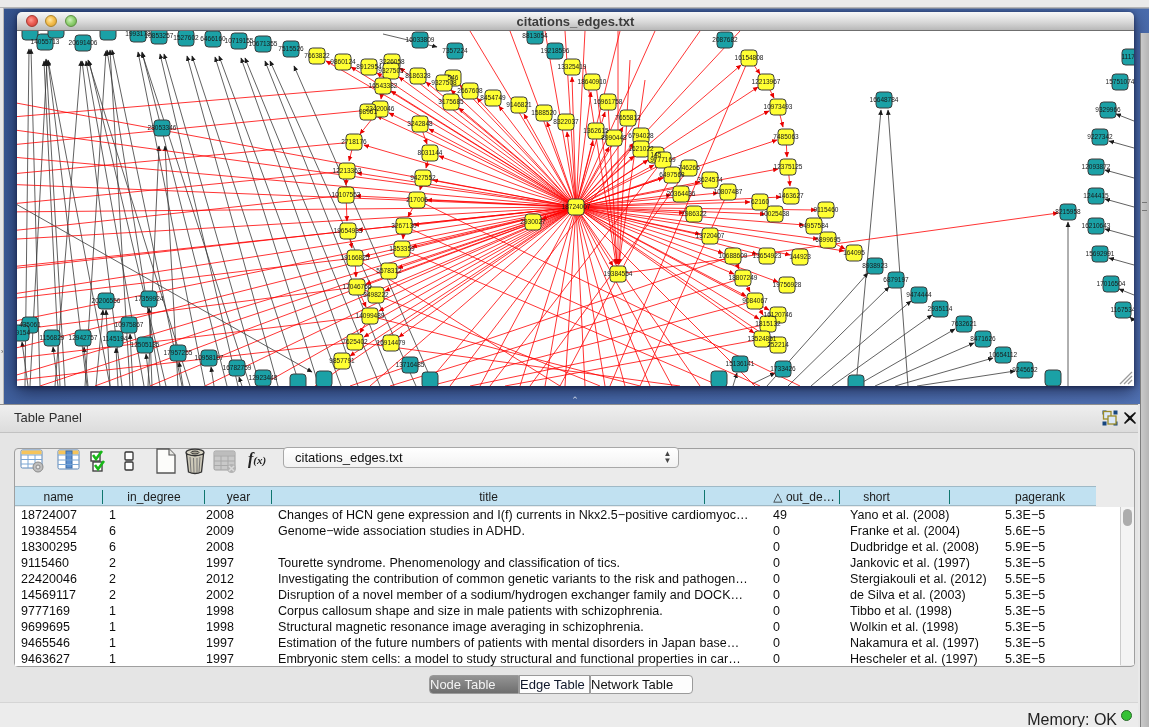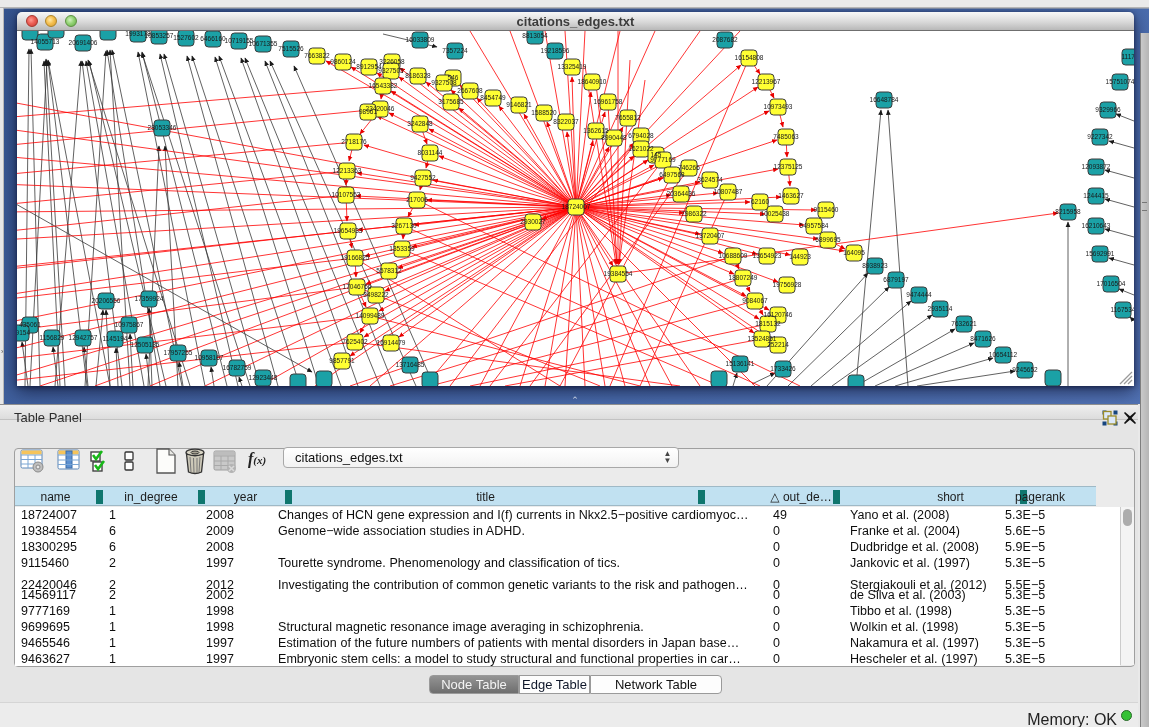--- a/index.html
+++ b/index.html
@@ -2,40 +2,40 @@
 <html><head><meta charset="utf-8"><style>
 *{margin:0;padding:0;box-sizing:border-box}
 html,body{width:1149px;height:727px;overflow:hidden;background:#e9e9e9;font-family:"Liberation Sans",sans-serif}
 #app{position:relative;width:1149px;height:727px}
 #desk{position:absolute;left:4px;top:8px;width:1145px;height:396px;background:linear-gradient(135deg,#35548f 0%,#41619f 30%,#486aab 65%,#5172b4 100%);border-top:1px solid #8a97b0}
 #win{position:absolute;left:17px;top:12px;width:1117px;height:374px;border-radius:5px 5px 0 0;box-shadow:0 5px 18px rgba(0,0,25,.6),0 1px 4px rgba(0,0,30,.5)}
 #tbar{position:absolute;left:0;top:0;width:100%;height:19px;border-radius:5px 5px 0 0;background:linear-gradient(#f7f7f7,#d9d9d9 55%,#b8b8b8);border-bottom:1px solid #6f6f6f}
 #tbar .tl{position:absolute;top:3px;width:12px;height:12px;border-radius:50%}
 #ttl{position:absolute;width:100%;text-align:center;top:2px;font-size:13px;font-weight:bold;color:#3c3c3c}
 #panel{position:absolute;left:0;top:404px;width:1138px;height:323px;background:#e5e5e5;border-top:1px solid #8f8f8f}
-#phead{position:absolute;left:0;top:0;width:100%;height:15px;background:linear-gradient(#efefef,#dcdcdc);border-bottom:1px solid #c2c2c2}
+#phead{position:absolute;left:0;top:0;width:100%;height:28px;background:linear-gradient(#efefef,#dcdcdc);border-bottom:1px solid #c2c2c2}
 #phead span{position:absolute;left:14px;top:5px;font-size:13px;color:#2e2e2e}
 #ibox{position:absolute;left:14px;top:43px;width:1121px;height:219px;background:#ebebeb;border:1px solid #9f9f9f;border-radius:4px}
 #combo{position:absolute;left:283px;top:447px;width:396px;height:21px;background:linear-gradient(#fff,#f2f2f2);border:1px solid #a8a8a8;border-radius:4px;font-size:13px;color:#111;line-height:19px;padding-left:11px}
 #combo .st{position:absolute;right:3px;top:2px;width:15px;height:15px;color:#444;font-size:8px;line-height:7px;text-align:center}
 #thead{position:absolute;left:15px;top:486px;width:1081px;height:20px;background:#c1e1f1;border-top:1px solid #9fb9c6;border-bottom:1px solid #9fb9c6}
-#thead span{position:absolute;top:3px;font-size:12px;color:#1c1c1c;text-align:center;border-right:7px solid #0f766e;height:14px}
+#thead span{position:absolute;top:3px;font-size:12px;color:#1c1c1c;text-align:center;border-right:1px solid #0f766e;height:14px}
 #tbl{position:absolute;left:15px;top:507px;width:1105px;height:159px;background:#fff}
 .row{position:absolute;left:0;width:1105px;height:16px;font-size:12.5px;letter-spacing:.05px;color:#0d0d0d;white-space:nowrap}
 .row span{position:absolute;top:1px;overflow:hidden}
 .c0{left:6px;width:85px}.c1{left:94px;width:60px}.c2{left:191px;width:60px}
 .c3{left:263px;width:492px}.c4{left:758px;width:68px}
 .c5{left:835px;width:160px}.c6{left:990px;width:95px}
 #sbar{position:absolute;left:1120px;top:507px;width:14px;height:158px;background:#f4f4f4;border-left:1px solid #ccc}
 #sbar div{position:absolute;left:2px;top:2px;width:9px;height:17px;border-radius:5px;background:#adadad}
 #tabs{position:absolute;left:429px;top:675px;height:19px;font-size:13px}
-#tabs div{float:left;height:19px;line-height:18px;text-align:center;border:1px solid #9a9a9a}
+#tabs div{float:left;height:19px;line-height:18px;border:1px solid #9a9a9a}
 #t1{width:90px;background:linear-gradient(#949494,#6e6e6e);color:#f4f4f4;border-radius:4px 0 0 4px}
 #t2{width:71px;background:#fdfdfd;color:#0f172a;border-left:none}
-#t3{width:132px;background:#fdfdfd;color:#111;border-left:1px solid #c4c4c4;border-radius:0 4px 4px 0}
+#t3{width:103px;background:#fdfdfd;color:#111;border-left:1px solid #c4c4c4;border-radius:0 4px 4px 0}
 #mem{position:absolute;right:32px;top:711px;font-size:16px;color:#222}
 #memdot{position:absolute;right:17px;top:710px;width:11px;height:11px;border-radius:50%;background:#35c235;border:1px solid #2a6a2a}
 #rstrip{position:absolute;right:0;top:33px;width:9px;height:694px;background:linear-gradient(90deg,#c9c9c9,#b5b5b5);border-left:1px solid #7f7f7f}
 #topstrip{position:absolute;left:0;top:0;width:100%;height:8px;background:#eaeaea;border-bottom:1px solid #b5b5b5}
 #lstrip{position:absolute;left:0;top:8px;width:4px;height:396px;background:#e7e7e7;border-right:1px solid #b8b8b8}
 </style></head><body>
 <div id="app">
 <div id="desk"></div>
 <div id="win">
 <svg width="1117" height="355" viewBox="17 31 1117 355" style="position:absolute;left:0;top:19px">
@@ -648,24 +648,24 @@
  <rect x="7" y="7" width="8" height="8" fill="#dce8f8" stroke="#9a8c28" stroke-width="1.3"></rect>
 </svg>
 <svg width="14" height="14" style="position:absolute;left:1123px;top:411px" viewBox="0 0 14 14">
  <path d="M2 1 L7 5.2 L12 1 L13 2 L8.6 7 L13 12 L12 13 L7 8.8 L2 13 L1 12 L5.4 7 L1 2 z" fill="#111"></path>
 </svg>
 
 <div id="combo">citations_edges.txt<div class="st">▲<br>▼</div></div>
 <div id="thead">
  <span style="left:0;width:88px">name</span>
  <span style="left:89px;width:101px">in_degree</span>
- <span style="left:191px;width:86px">year</span>
+ <span style="left:191px;width:66px">year</span>
  <span style="left:258px;width:432px">title</span>
  <span style="left:754px;width:71px">△ out_de…</span>
- <span style="left:866px;width:146px">short</span>
+ <span style="left:789px;width:146px">short</span>
  <span style="left:989px;width:72px;border-right:none">pagerank</span>
 </div>
 <div id="tbl">
       <div class="row" style="top:0px">
 <span class="c0">18724007</span>
         <span class="c1">1</span>
         <span class="c2">2008</span>
 <span class="c3">Changes of HCN gene expression and I(f) currents in Nkx2.5−positive cardiomyoc…</span>
         <span class="c4">49</span>
         <span class="c5">Yano et al. (2008)</span>
@@ -690,41 +690,43 @@
       </div>
       <div class="row" style="top:48px">
 <span class="c0">9115460</span>
         <span class="c1">2</span>
         <span class="c2">1997</span>
 <span class="c3">Tourette syndrome. Phenomenology and classification of tics.</span>
         <span class="c4">0</span>
         <span class="c5">Jankovic et al. (1997)</span>
 <span class="c6">5.3E−5</span>
       </div>
-      <div class="row" style="top:70px">
+      <div class="row" style="top:64px">
 <span class="c0">22420046</span>
         <span class="c1">2</span>
         <span class="c2">2012</span>
 <span class="c3">Investigating the contribution of common genetic variants to the risk and pathogen…</span>
         <span class="c4">0</span>
         <span class="c5">Stergiakouli et al. (2012)</span>
 <span class="c6">5.5E−5</span>
       </div>
       <div class="row" style="top:80px">
 <span class="c0">14569117</span>
         <span class="c1">2</span>
         <span class="c2">2002</span>
+<span class="c3">Disruption of a novel member of a sodium/hydrogen exchanger family and DOCK…</span>
         <span class="c4">0</span>
         <span class="c5">de Silva et al. (2003)</span>
 <span class="c6">5.3E−5</span>
       </div>
       <div class="row" style="top:96px">
 <span class="c0">9777169</span>
         <span class="c1">1</span>
         <span class="c2">1998</span>
+<span class="c3">Corpus callosum shape and size in male patients with schizophrenia.</span>
         <span class="c4">0</span>
         <span class="c5">Tibbo et al. (1998)</span>
 <span class="c6">5.3E−5</span>
       </div>
       <div class="row" style="top:112px">
 <span class="c0">9699695</span>
         <span class="c1">1</span>
         <span class="c2">1998</span>
 <span class="c3">Structural magnetic resonance image averaging in schizophrenia.</span>
         <span class="c4">0</span>

